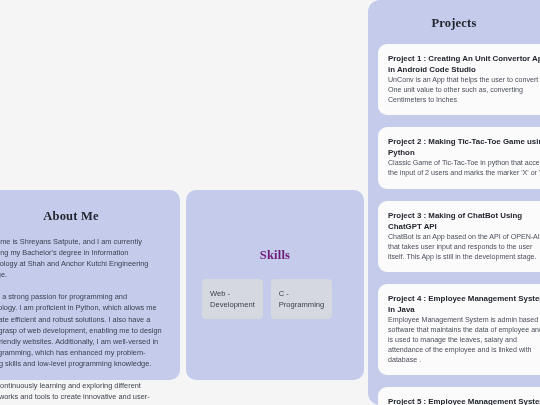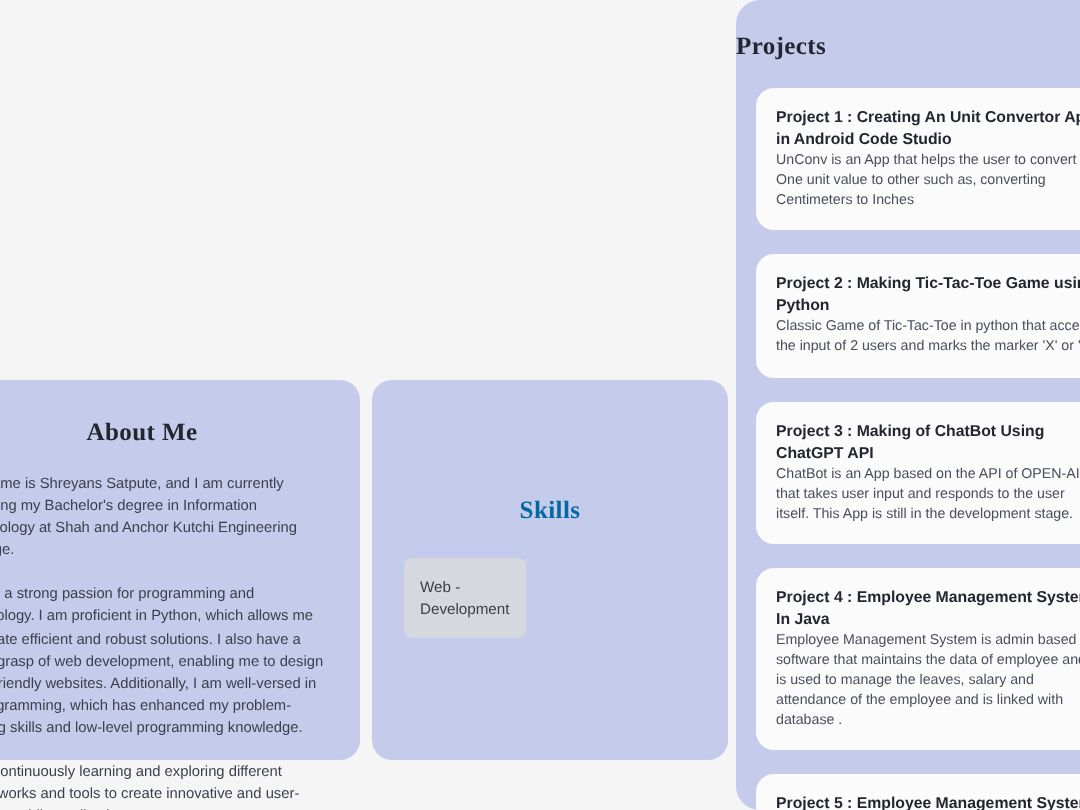--- a/index.html
+++ b/index.html
@@ -55,21 +55,21 @@
     top: 190px;
     width: 178px;
     height: 190px;
     border-radius: 10px;
     padding: 14px 16px;
   }
   #skills-heading {
     font-family: "Liberation Serif", serif;
     font-weight: bold;
     font-size: 12.5px;
-    color: #0369a1;
+    color: #701a75;
     text-align: center;
     margin: 44px 0 16px 0;
     letter-spacing: .2px;
   }
   #skills-grid {
     display: grid;
     grid-template-columns: 1fr 1fr 1fr;
     gap: 8px 8px;
   }
   .skill-box {
@@ -91,20 +91,21 @@
     height: 405px;
     border-radius: 12px 0 0 12px;
     padding: 0;
     overflow: hidden;
   }
   #projects-heading {
     font-family: "Liberation Serif", serif;
     font-weight: bold;
     font-size: 12.5px;
     color: #23262f;
+    text-align: center;
     margin: 16px 0 0 0;
     width: 172px;
     letter-spacing: .2px;
   }
   #projects-list {
     margin-top: 13px;
   }
   .project-card {
     background: #fbfbfc;
     border-radius: 9px;
@@ -134,20 +135,21 @@
   <h2 id="about-heading">About Me</h2>
   <p class="about-para">My name is Shreyans Satpute, and I am currently pursuing my Bachelor's degree in Information Technology at Shah and Anchor Kutchi Engineering College.</p>
   <p class="about-para">I have a strong passion for programming and technology. I am proficient in Python, which allows me to create efficient and robust solutions. I also have a good grasp of web development, enabling me to design user-friendly websites. Additionally, I am well-versed in C programming, which has enhanced my problem-solving skills and low-level programming knowledge.</p>
   <p class="about-para">I am continuously learning and exploring different frameworks and tools to create innovative and user-centric mobile applications.</p>
 </section>
 
 <section class="panel" id="skills-panel">
   <h2 id="skills-heading">Skills</h2>
   <div id="skills-grid">
     <div class="skill-box">Web - Development</div>
+    <div class="skill-box">C - Programming</div>
   </div>
 </section>
 
 <section class="panel" id="projects-panel">
   <h2 id="projects-heading">Projects</h2>
   <div id="projects-list">
 
     <article class="project-card">
       <div class="project-title">Project 1 : Creating An Unit Convertor App in Android Code Studio</div>
       <div class="project-desc">UnConv is an App that helps the user to convert One unit value to other such as, converting Centimeters to Inches</div>

